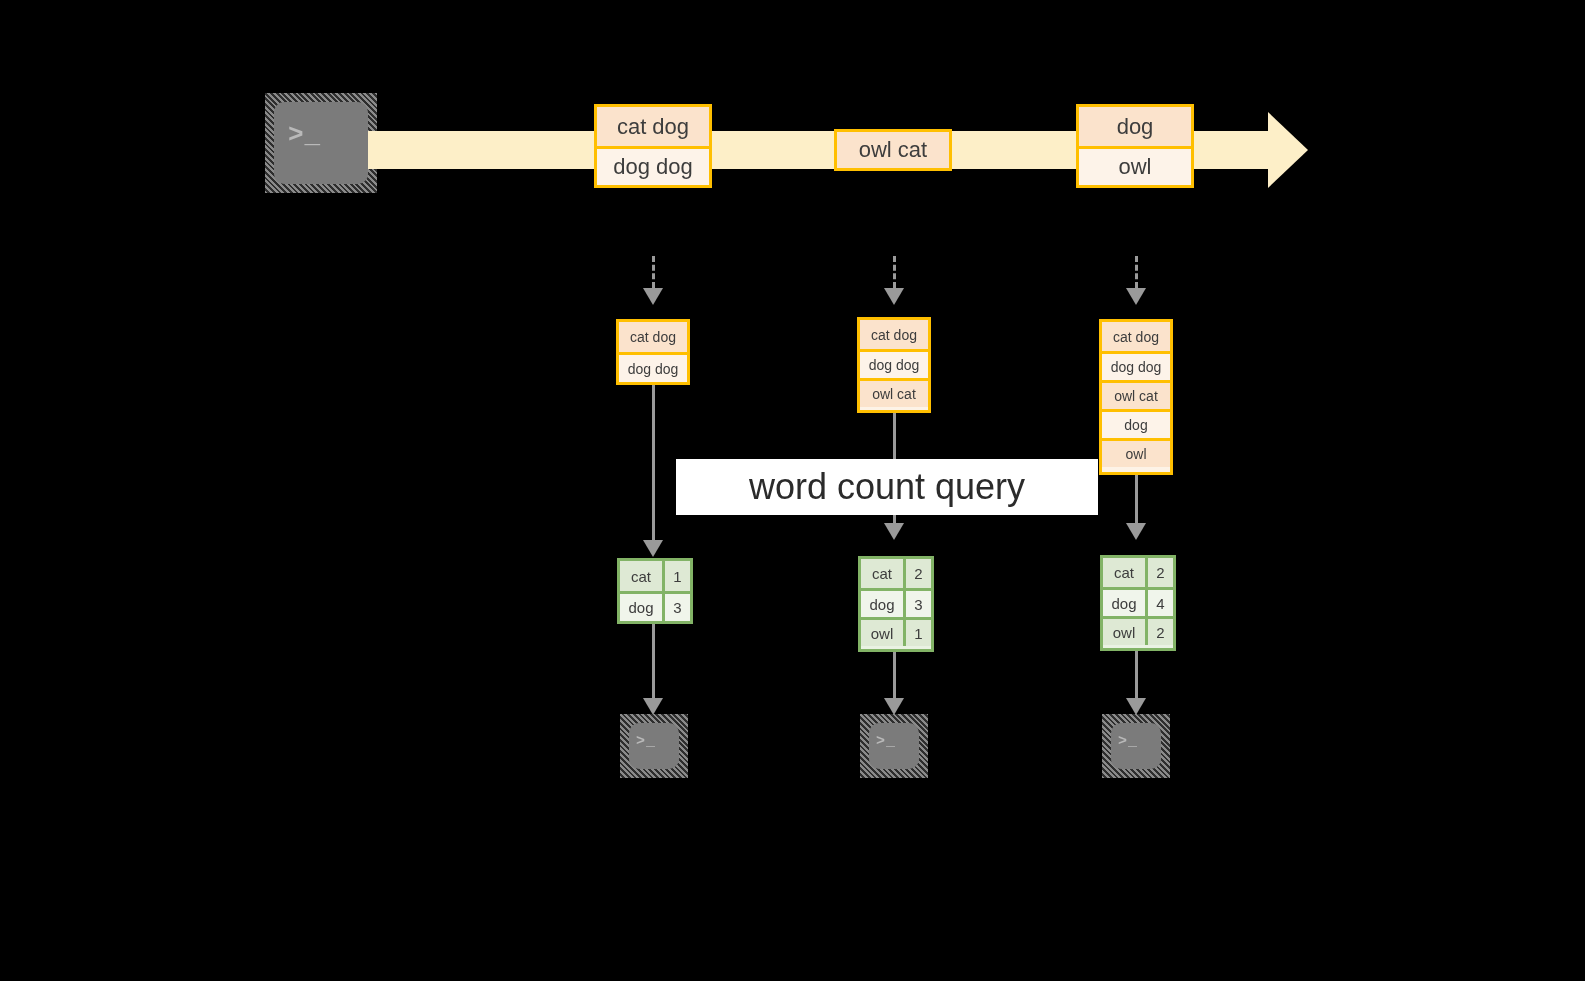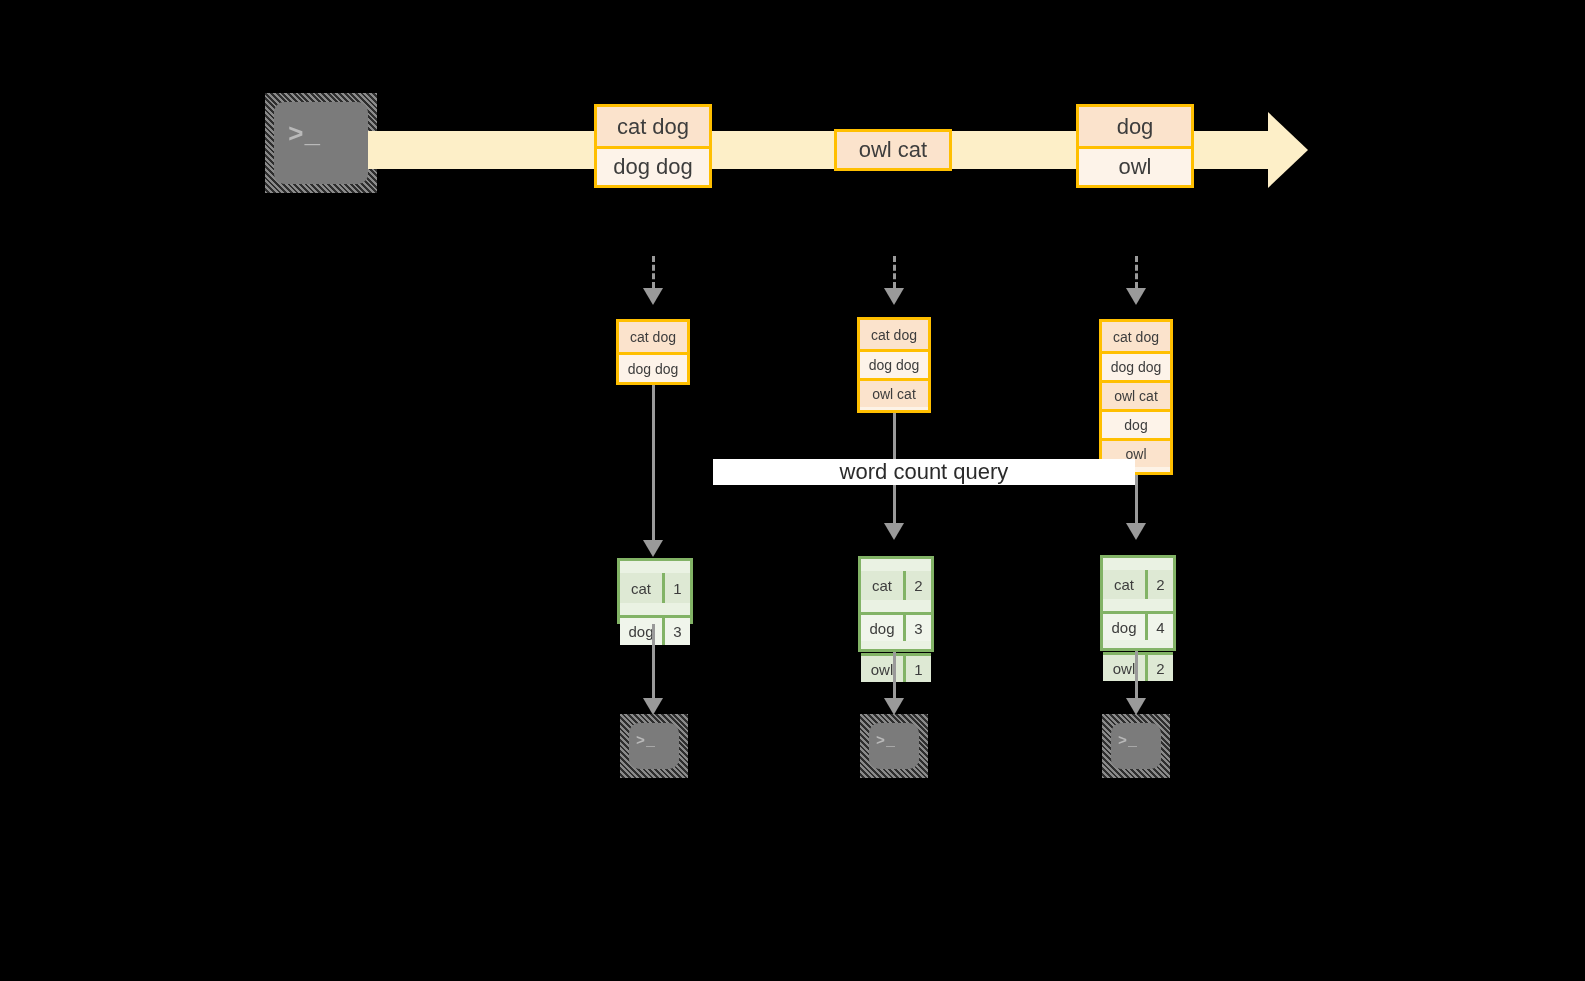--- a/index.html
+++ b/index.html
@@ -75,21 +75,20 @@
 
   
   .res-box {
     box-sizing: border-box;
     border: 3px solid #82B366;
     background: #EAF2E3;
   }
   .res-row {
     display: flex;
     box-sizing: border-box;
-    margin-top: 12px;
   }
   .res-row + .res-row { border-top: 3px solid #82B366; }
   .res-cell {
     box-sizing: border-box;
     display: flex;
     align-items: center;
     justify-content: center;
     color: #3d3d3d;
     white-space: nowrap;
   }
@@ -250,15 +249,15 @@
 
   <div class="abs conn-line" style="left:1135px; top:651px; height:47px;"></div>
   <div class="abs conn-head" style="left:1126px; top:698px;"></div>
 
   <div class="abs term" style="left:1102px; top:714px; width:68px; height:64px;">
     <div class="term-inner">
       <span class="term-glyph" style="left:7px; top:11px; font-size:15px;">&gt;_</span>
     </div>
   </div>
 
-  <div class="abs query-label" style="left:713px; top:459px; width:422px; height:26px; font-size:22px;">word count query</div>
+  <div class="abs query-label" style="left:676px; top:459px; width:422px; height:56px; font-size:36px;">word count query</div>
 
 </div>
 
 </body></html>

